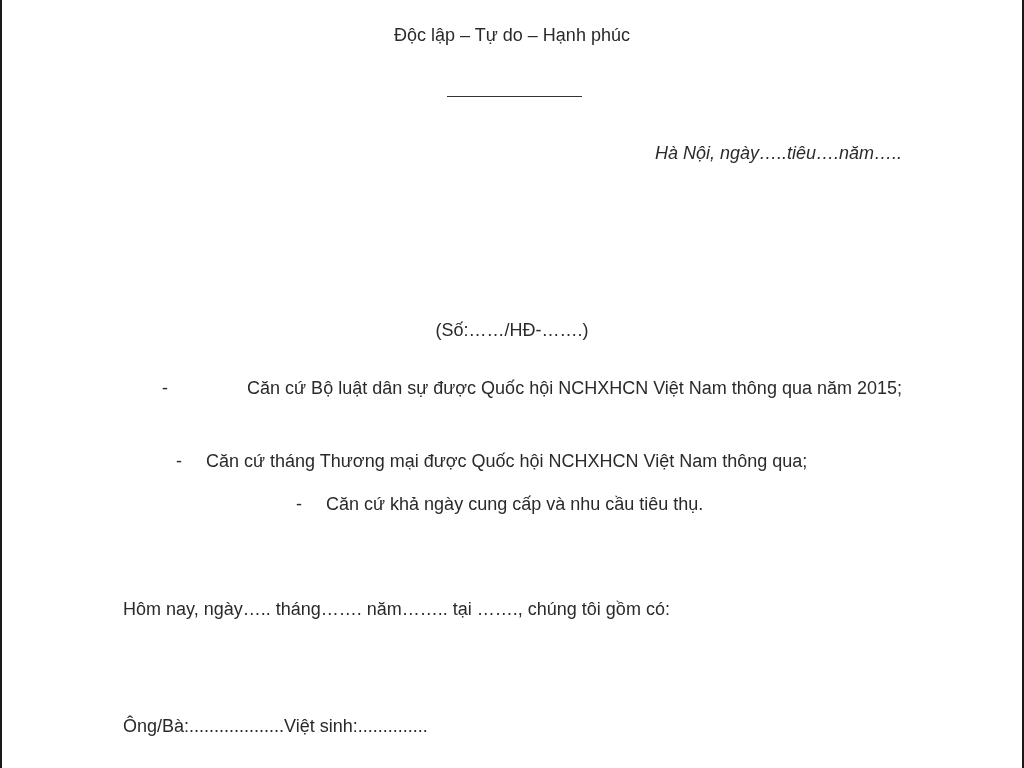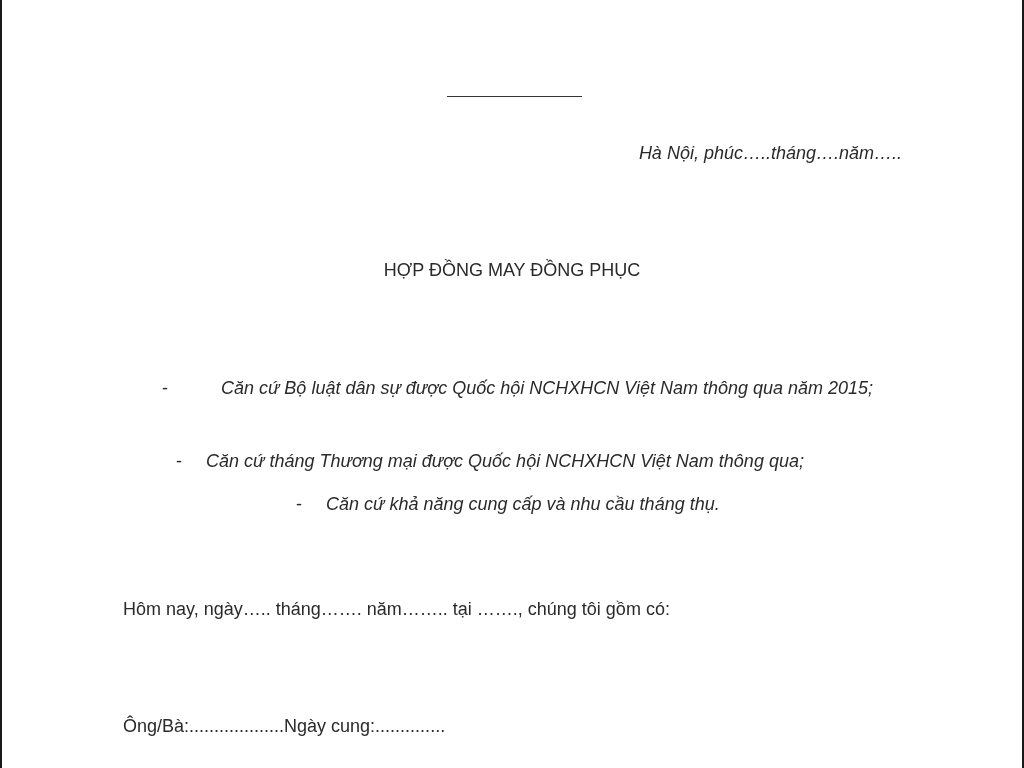--- a/index.html
+++ b/index.html
@@ -47,59 +47,59 @@
       position: absolute;
       display: flex;
       align-items: flex-start;
       line-height: 26px;
     }
     .basis .dash {
       width: 30px;
       flex: none;
     }
     .basis .text {
-      text-align: center;
-      font-style: italic;
+      text-align: right;
     }
     .basis-1 { top: 375px; left: 160px; width: 740px; }
     .basis-1 .text { width: 710px; white-space: normal; }
     .basis-2 { top: 448px; left: 174px; }
     .basis-3 { top: 491px; left: 294px; }
     .basis-2 .text, .basis-3 .text { white-space: nowrap; }
     .p { position: absolute; left: 121px; white-space: nowrap; line-height: 24px; text-align: center; }
     .p-today { top: 597px; }
     .p-seller { top: 656px; }
     .p-person { top: 714px; }
   </style>
 </head>
 <body>
 
 <div class="page">
 
+  <div class="line motto">Độc lập – Tự do – Hạnh phúc</div>
 
   <div class="rule"></div>
 
-  <div class="line date-place">Hà Nội, phúc…..tháng….năm…..</div>
+  <div class="line date-place">Hà Nội, ngày…..tiêu….năm…..</div>
 
-  <div class="line title">HỢP ĐỒNG MAY ĐỒNG PHỤC</div>
 
+  <div class="line number">(Số:……/HĐ-…….)</div>
 
   <div class="basis basis-1">
     <span class="dash">-</span>
     <span class="text">Căn cứ Bộ luật dân sự được Quốc hội NCHXHCN Việt Nam thông qua  năm 2015;</span>
   </div>
 
   <div class="basis basis-2">
     <span class="dash">-</span>
     <span class="text">Căn cứ tháng Thương mại được Quốc hội NCHXHCN Việt Nam thông qua;</span>
   </div>
 
   <div class="basis basis-3">
     <span class="dash">-</span>
-    <span class="text">Căn cứ khả năng cung cấp và nhu cầu tháng thụ.</span>
+    <span class="text">Căn cứ khả ngày cung cấp và nhu cầu tiêu thụ.</span>
   </div>
 
   <div class="p p-today">Hôm nay, ngày….. tháng……. năm…….. tại ……., chúng tôi gồm có:</div>
 
 
-  <div class="p p-person">Ông/Bà:...................Ngày cung:..............</div>
+  <div class="p p-person">Ông/Bà:...................Việt sinh:..............</div>
 
 </div>
 
 </body></html>

